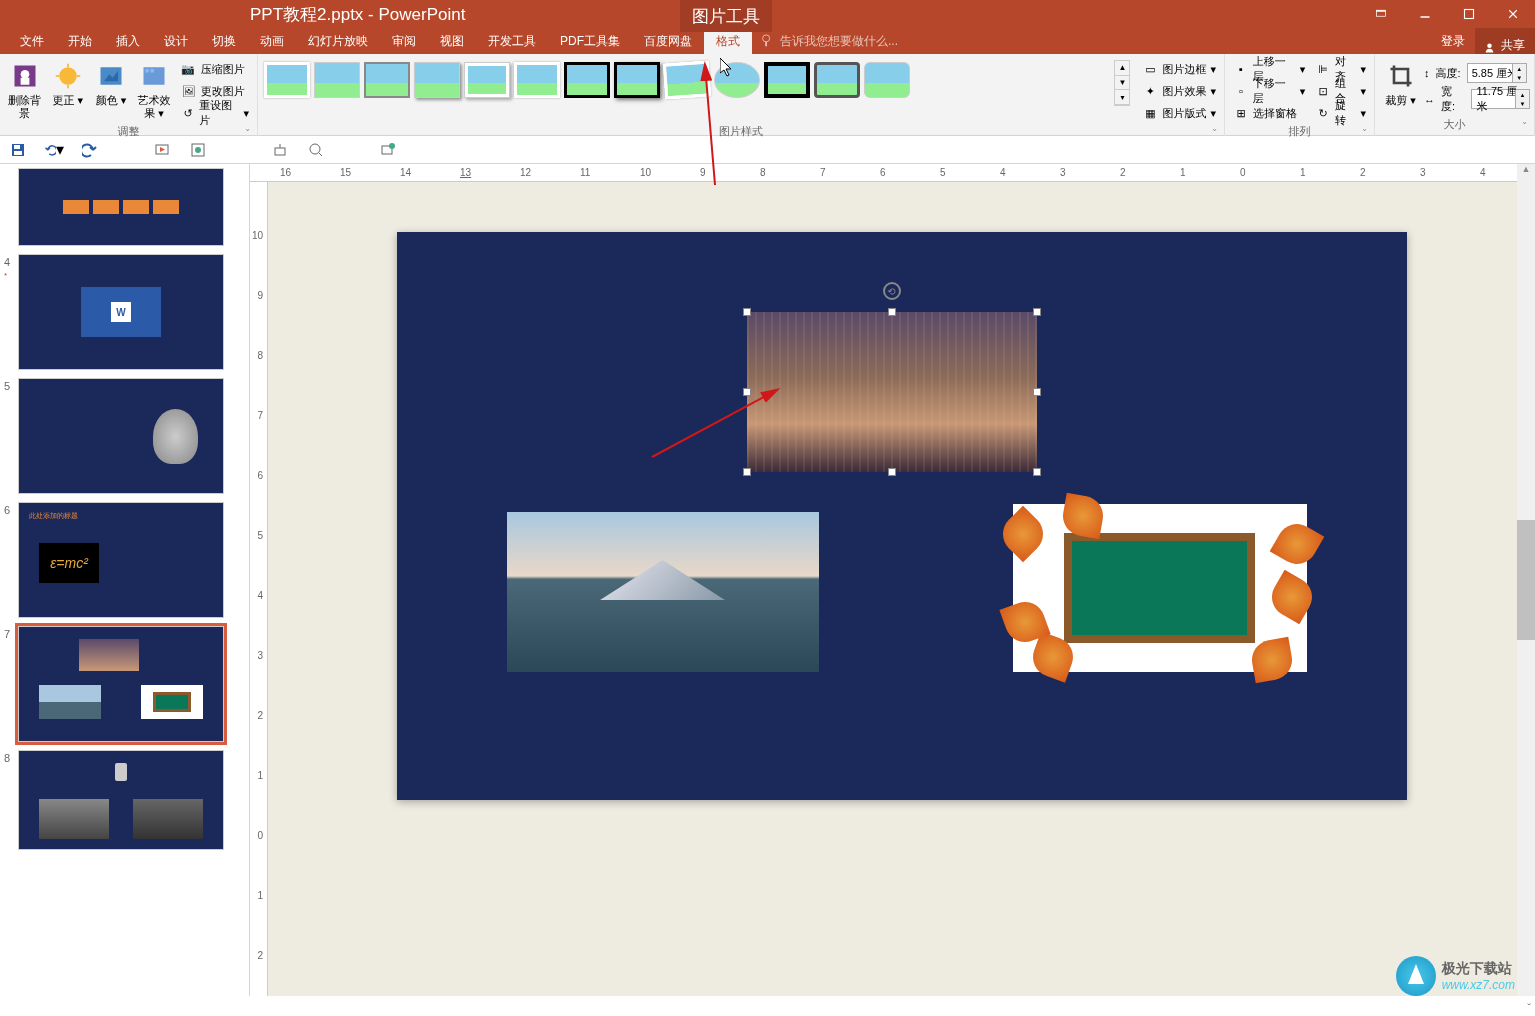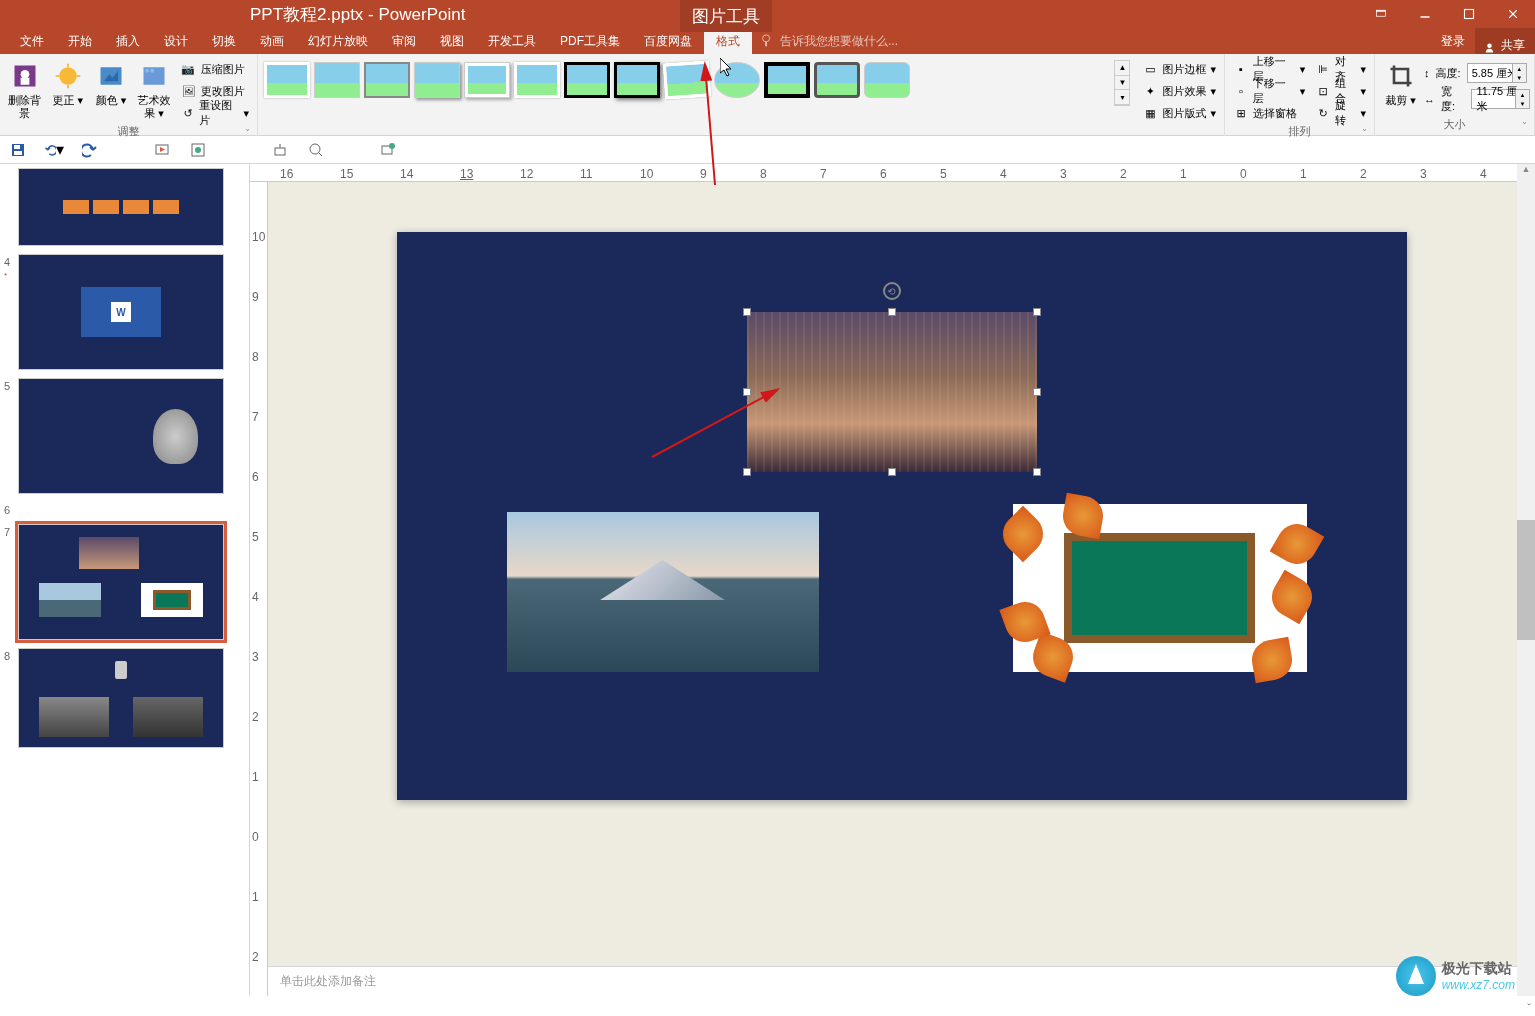--- a/index.html
+++ b/index.html
@@ -102,21 +102,21 @@
 .watermark-cn{color:#666;font-weight:bold;}
 .watermark-en{color:#4ac8e8;font-style:italic;font-size:12px;}
 
 
 .arrow{position:absolute;pointer-events:none;}
 
 
 .collapse-ribbon{position:absolute;right:4px;bottom:2px;font-size:11px;color:#666;cursor:pointer;}
 
 
-.ruler-nums{position:absolute;display:flex;gap:30px;white-space:nowrap;font-size:12px;color:#666;top:3px;}
+.ruler-nums{position:absolute;display:flex;gap:30px;white-space:nowrap;font-size:10px;color:#666;top:3px;align-items:flex-end;}
 .ruler-v .ruler-nums{flex-direction:column;gap:30px;left:2px;top:0;}
 </style>
 </head>
 <body>
 
 <div class="titlebar">
   <span class="title-text">PPT教程2.pptx - PowerPoint</span>
   <div class="title-tool">图片工具</div>
   <div class="title-right">
     <div class="title-btn">
@@ -260,20 +260,21 @@
         <div class="gallery-nav-btn">▲</div>
         <div class="gallery-nav-btn">▼</div>
         <div class="gallery-nav-btn">▾</div>
       </div>
       <div class="vstack" style="padding-top:2px;padding-left:6px;">
         <div class="small-btn"><span class="small-btn-icon">▭</span><span>图片边框</span> ▾</div>
         <div class="small-btn"><span class="small-btn-icon">✦</span><span>图片效果</span> ▾</div>
         <div class="small-btn"><span class="small-btn-icon">▦</span><span>图片版式</span> ▾</div>
       </div>
     </div>
+    <div class="ribbon-group-label">图片样式</div>
   </div>
 
   <div class="ribbon-group" style="width:150px;">
     <div class="ribbon-group-content">
       <div class="vstack" style="padding-top:2px;">
         <div class="small-btn"><span class="small-btn-icon">▪</span><span>上移一层</span> ▾</div>
         <div class="small-btn"><span class="small-btn-icon">▫</span><span>下移一层</span> ▾</div>
         <div class="small-btn">
             <span class="small-btn-icon">⊞</span>
             <span>选择窗格</span>
@@ -402,20 +403,24 @@
       </div>
     </div>
     <div class="slide-thumb-wrap">
       <div class="slide-num">5</div>
       <div class="slide-thumb">
         <div style="position:absolute;right:25px;top:30px;width:45px;height:55px;background:radial-gradient(#ccc,#888);border-radius:50% 50% 40% 40%;"></div>
       </div>
     </div>
     <div class="slide-thumb-wrap">
       <div class="slide-num">6</div>
+      <div class="slide-thumb">
+        <div style="position:absolute;left:10px;top:8px;font-size:7px;color:#e88838;">此处添加的标题</div>
+        <div style="position:absolute;left:20px;top:40px;width:60px;height:40px;background:#000;display:flex;align-items:center;justify-content:center;color:#e8a838;font-style:italic;font-size:14px;">ε=mc²</div>
+      </div>
     </div>
     <div class="slide-thumb-wrap">
       <div class="slide-num">7</div>
       <div class="slide-thumb active">
         <div style="position:absolute;left:60px;top:12px;width:60px;height:32px;background:linear-gradient(#5a4a6a,#c89878);"></div>
         <div style="position:absolute;left:20px;top:58px;width:62px;height:34px;background:linear-gradient(#a8c8e0 50%,#4a6878 50%);"></div>
         <div style="position:absolute;right:20px;top:58px;width:62px;height:34px;background:#fff;display:flex;align-items:center;justify-content:center;">
             <div style="width:60%;height:60%;background:#0a7858;border:3px solid #8b5a2b;"></div>
           </div>
       </div>
@@ -505,23 +510,20 @@
           <defs>
               <marker id="ah1" markerWidth="10" markerHeight="10" refX="8" refY="3" orient="auto">
                 <polygon points="0,0 10,3 0,6" fill="#d01818"></polygon>
               </marker>
             </defs>
           <line x1="5" y1="75" x2="130" y2="8" stroke="#d01818" stroke-width="2" marker-end="url(#ah1)"></line>
         </svg>
       </div>
     </div>
 
-    <div class="notes" style="position:absolute;left:18px;right:0;bottom:0;">
-      <span>单击此处添加备注</span>
-    </div>
   </div>
 </div>
 
 <svg class="arrow" style="position:absolute;left:695px;top:60px;width:40px;height:130px;">
   <defs>
       <marker id="ah2" markerWidth="10" markerHeight="10" refX="8" refY="3" orient="auto">
         <polygon points="0,0 10,3 0,6" fill="#d01818"></polygon>
       </marker>
     </defs>
   <line x1="20" y1="125" x2="10" y2="5" stroke="#d01818" stroke-width="2" marker-end="url(#ah2)"></line>

